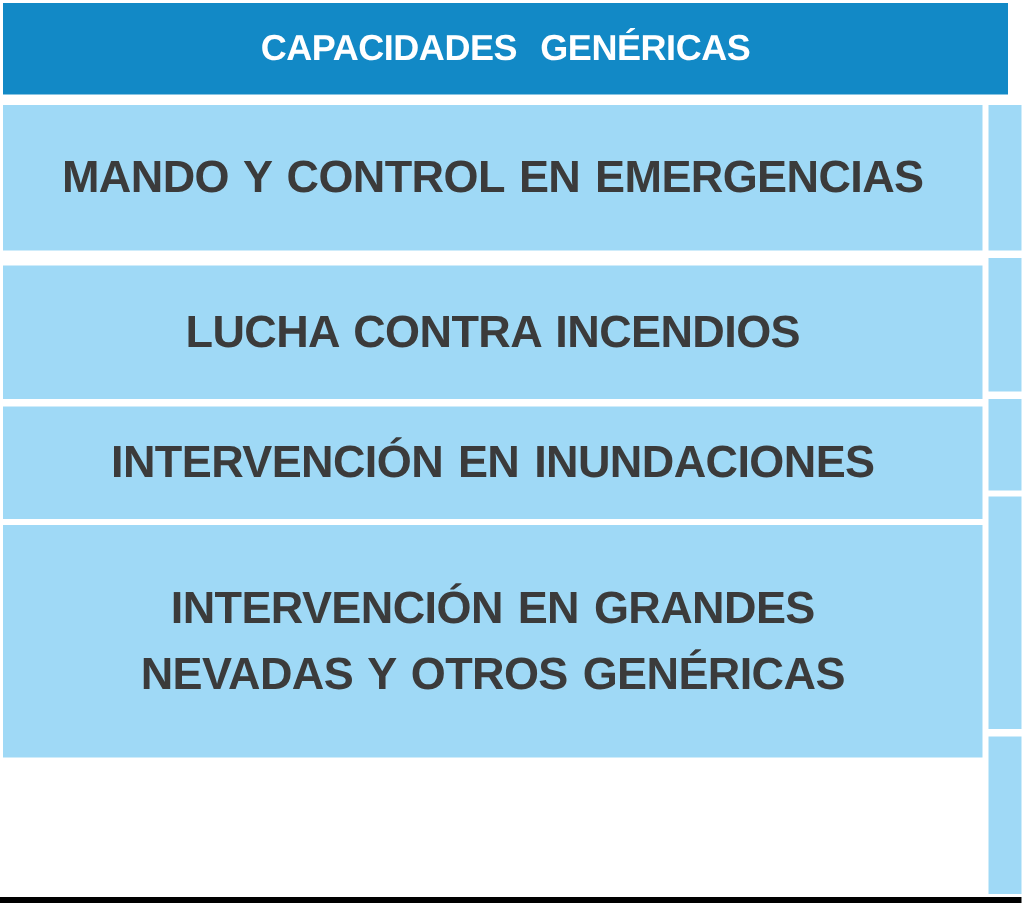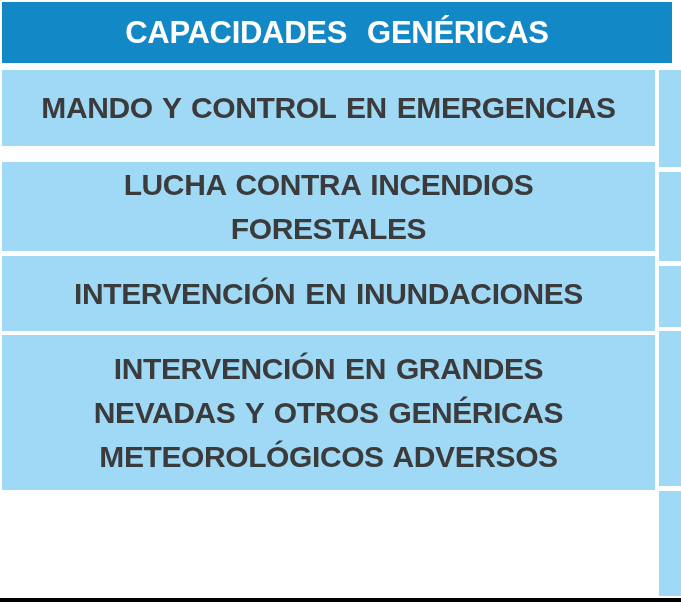--- a/index.html
+++ b/index.html
@@ -26,41 +26,41 @@
     left:2px;top:2px;
   }
   .header-bar{
     width:670px;height:61px;
     margin-bottom:7px;
     background:var(--header-blue);
     display:flex;align-items:center;justify-content:center;
   }
   .header-bar .hdr-label{
     color:#FFFFFF;
-    font-size:31px;
+    font-size:24px;
     font-weight:700;
     letter-spacing:-0.3px;
     word-spacing:0.38em;
     white-space:nowrap;
   }
   .rows{width:653px;}
   .row{
     width:653px;
     background:var(--row-blue);
     display:flex;flex-direction:column;
     align-items:center;justify-content:center;
     color:var(--text-dark);
     font-size:30px;
     font-weight:700;
     letter-spacing:-0.4px;
     word-spacing:2px;
     text-align:center;
   }
   .row .line{display:block;line-height:44px;white-space:nowrap;}
-  .row:nth-child(1){height:76px;margin-bottom:16px;}
+  .row:nth-child(1){height:97px;margin-bottom:10px;}
   .row:nth-child(2){height:89px;margin-bottom:5px;align-items:center;}
   .row:nth-child(3){height:75px;margin-bottom:4px;}
   .row:nth-child(4){height:155px;}
   .row:nth-child(5){height:105px;margin-bottom:0;}
   
   .sliver{
     position:absolute;
     left:659px;top:70px;
     width:22px;
   }
@@ -86,29 +86,27 @@
     <div class="header-bar">
       <span class="hdr-label">CAPACIDADES GENÉRICAS</span>
     </div>
 
     <div class="rows">
       <div class="row">
         <span class="line">MANDO Y CONTROL EN EMERGENCIAS</span>
       </div>
       <div class="row">
         <span class="line">LUCHA CONTRA INCENDIOS</span>
-        <span class="line">FORESTALES</span>
       </div>
       <div class="row">
         <span class="line">INTERVENCIÓN EN INUNDACIONES</span>
       </div>
       <div class="row">
         <span class="line">INTERVENCIÓN EN GRANDES</span>
         <span class="line">NEVADAS Y OTROS GENÉRICAS</span>
-        <span class="line">METEOROLÓGICOS ADVERSOS</span>
       </div>
     </div>
 
   </div>
 
   <div class="sliver">
     <div class="scell"></div>
     <div class="scell"></div>
     <div class="scell"></div>
     <div class="scell"></div>

